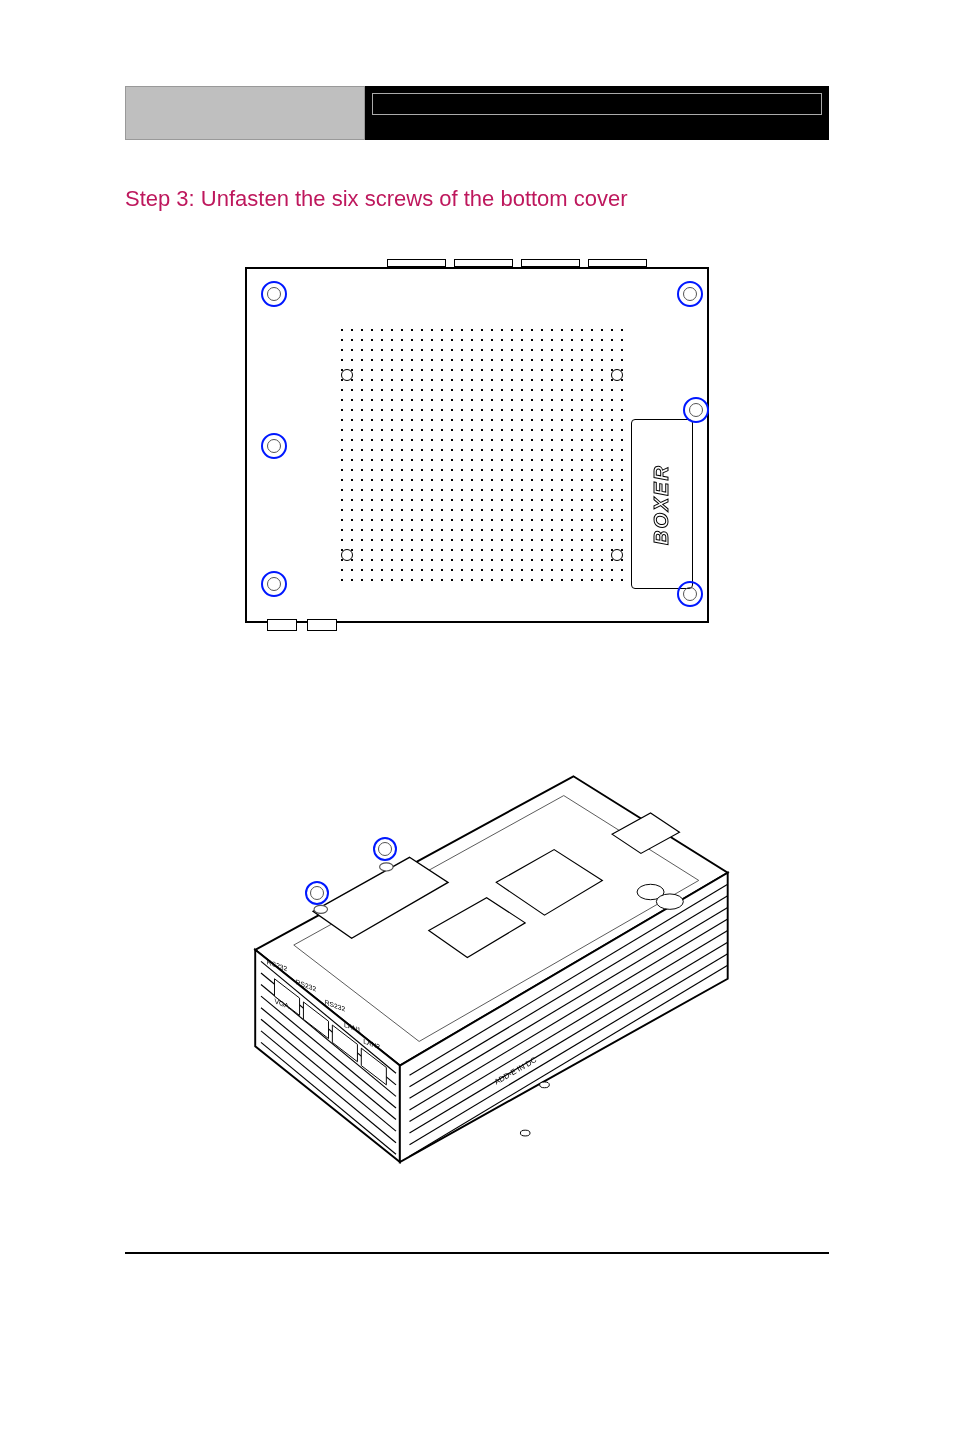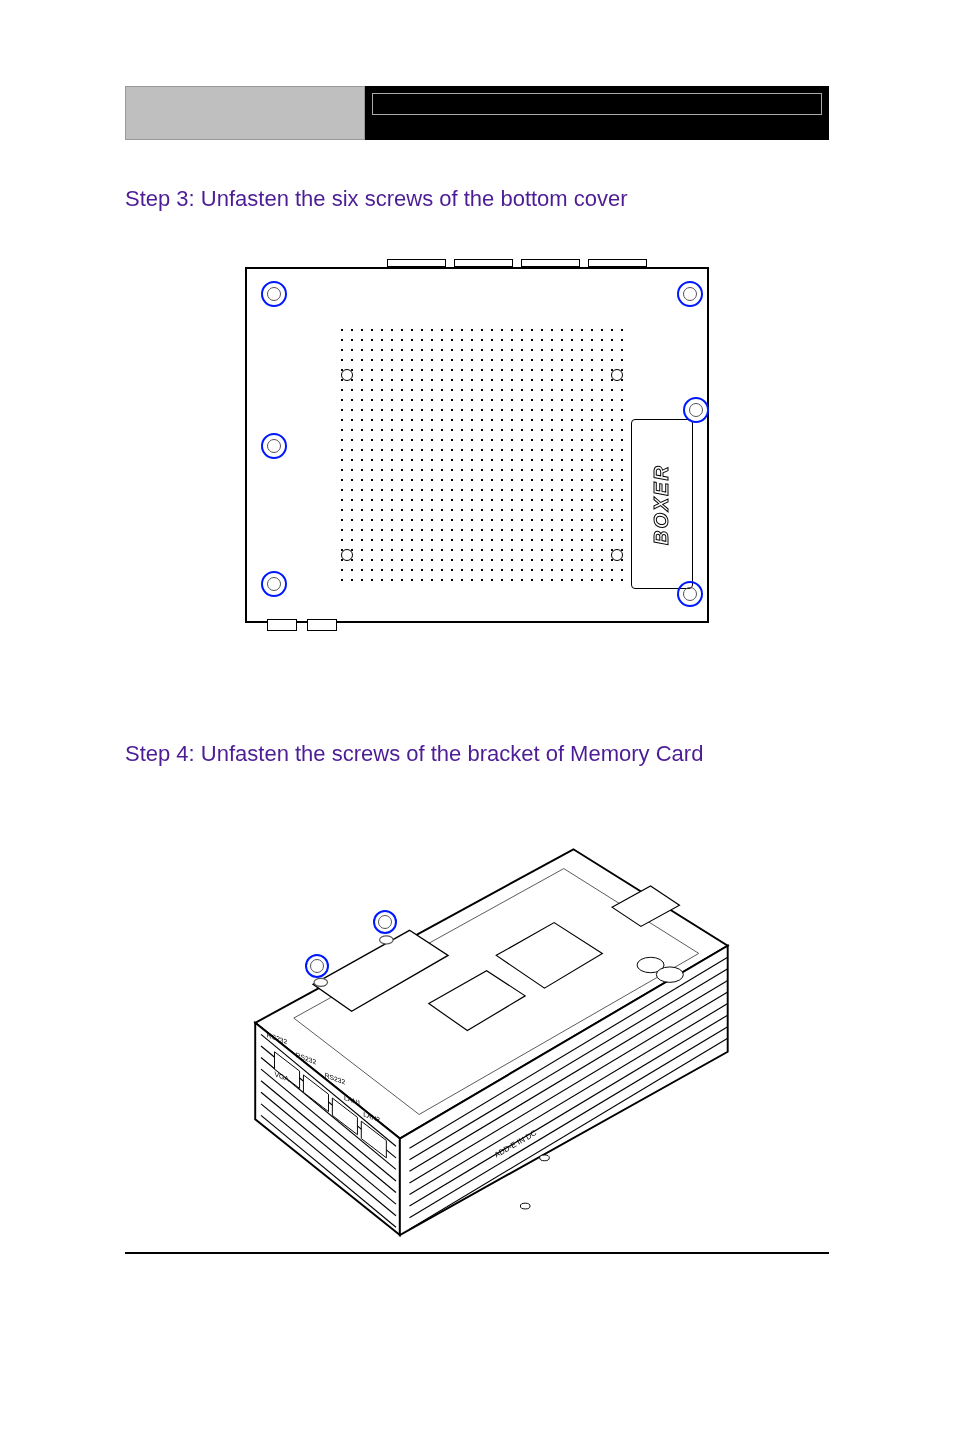--- a/index.html
+++ b/index.html
@@ -39,21 +39,21 @@
       border: 1px solid #aaa;
     }
     .content {
       position: absolute;
       top: 182px;
       left: 125px;
       right: 125px;
     }
     .step-text {
       font-size: 22px;
-      color: #4c1d95;
+      color: #be185d;
       line-height: 1.5;
     }
     .figure-a-wrap {
       margin-top: 40px;
       margin-bottom: 90px;
       display: flex;
       justify-content: center;
     }
     .figure-b-wrap {
       margin-top: 40px;
@@ -207,21 +207,20 @@
       <div class="circle-marker" style="left:24px;top:178px;"></div>
       <div class="circle-marker" style="left:24px;top:316px;"></div>
       <div class="circle-marker" style="left:440px;top:326px;"></div>
       <div class="bottom-tabs">
         <span></span>
           <span></span>
       </div>
     </div>
   </div>
 
-  <p class="step-text">Step 4: Unfasten the screws of the bracket of Memory Card</p>
 
   <div class="figure-b-wrap">
     <div class="figure-b">
       <svg class="iso-device" viewBox="0 0 560 430">
 
         <polygon points="50,200 380,20 540,120 200,320" fill="#fff" stroke="#000" stroke-width="2"></polygon>
 
         <polygon points="50,200 200,320 200,420 50,300" fill="#fff" stroke="#000" stroke-width="2"></polygon>
 
         <polygon points="200,320 540,120 540,230 200,420" fill="#fff" stroke="#000" stroke-width="2"></polygon>

